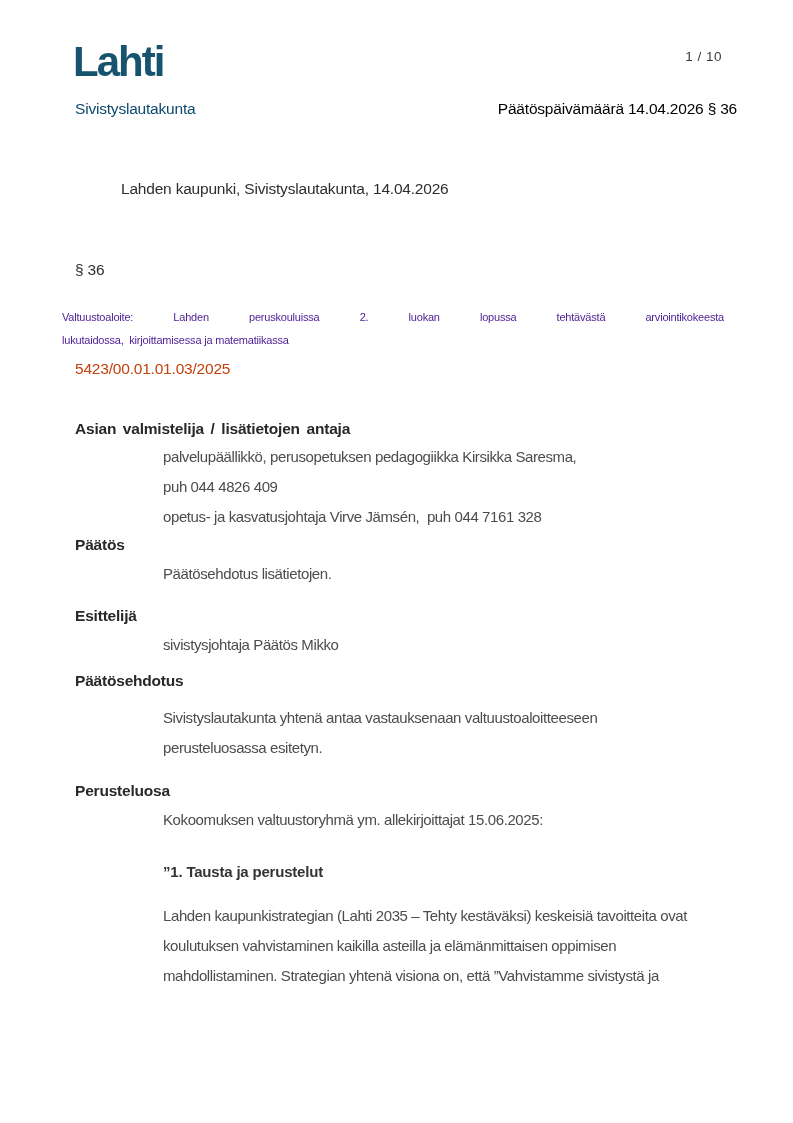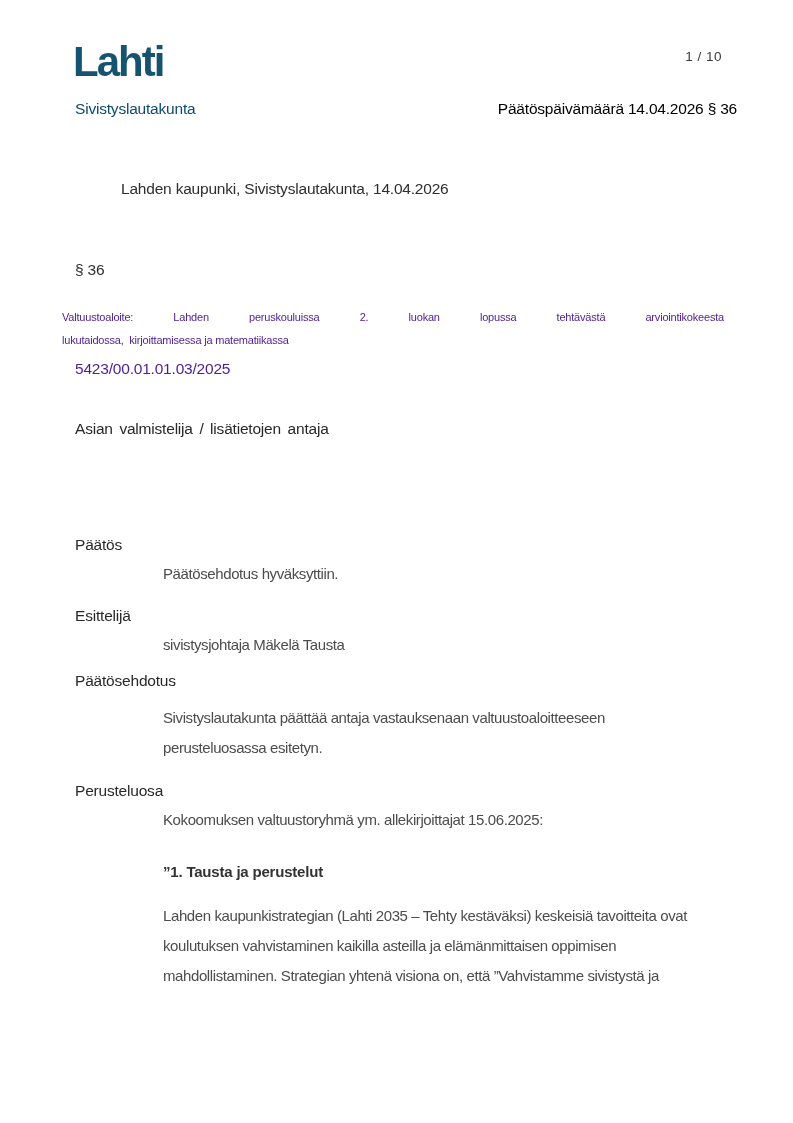--- a/index.html
+++ b/index.html
@@ -70,26 +70,27 @@
   .title-line { white-space: pre; }
   .title-line.justify-last {
     white-space: normal;
     text-align: justify;
     text-align-last: justify;
   }
   .case-number {
     top: 360px;
     left: 75px;
     font-size: 15.5px;
-    color: #4c1d95;
+    color: #c2410c;
   }
   .lbl {
     left: 75px;
     font-size: 15.5px;
     color: #282828;
+    font-weight: bold;
   }
   .lbl.spread { word-spacing: 2.5px; }
   .ind {
     left: 163px;
     width: 600px;
   }
   .body-line {
     font-size: 15px;
     line-height: 30px;
     color: #4c4c4c;
@@ -117,34 +118,39 @@
   <div class="abs section-mark">§ 36</div>
 
   <div class="abs title-block">
     <div class="title-line justify-last">Valtuustoaloite: Lahden peruskouluissa 2. luokan lopussa tehtävästä arviointikokeesta</div>
     <div class="title-line">lukutaidossa,  kirjoittamisessa ja matematiikassa</div>
   </div>
 
   <div class="abs case-number">5423/00.01.01.03/2025</div>
 
   <div class="abs lbl spread" style="top:420px">Asian valmistelija / lisätietojen antaja</div>
+  <div class="abs ind" style="top:442px">
+    <div class="body-line">palvelupäällikkö, perusopetuksen pedagogiikka Kirsikka Saresma,</div>
+    <div class="body-line">puh 044 4826 409</div>
+    <div class="body-line">opetus- ja kasvatusjohtaja Virve Jämsén,  puh 044 7161 328</div>
+  </div>
 
   <div class="abs lbl" style="top:536px">Päätös</div>
   <div class="abs ind" style="top:559px">
-    <div class="body-line">Päätösehdotus hyväksyttiin.</div>
+    <div class="body-line">Päätösehdotus lisätietojen.</div>
   </div>
 
   <div class="abs lbl" style="top:607px">Esittelijä</div>
   <div class="abs ind" style="top:630px">
-    <div class="body-line">sivistysjohtaja Mäkelä Tausta</div>
+    <div class="body-line">sivistysjohtaja Päätös Mikko</div>
   </div>
 
   <div class="abs lbl" style="top:672px">Päätösehdotus</div>
   <div class="abs ind" style="top:703px">
-    <div class="body-line">Sivistyslautakunta päättää antaja vastauksenaan valtuustoaloitteeseen</div>
+    <div class="body-line">Sivistyslautakunta yhtenä antaa vastauksenaan valtuustoaloitteeseen</div>
     <div class="body-line">perusteluosassa esitetyn.</div>
   </div>
 
   <div class="abs lbl" style="top:782px">Perusteluosa</div>
   <div class="abs ind" style="top:805px">
     <div class="body-line">Kokoomuksen valtuustoryhmä ym. allekirjoittajat 15.06.2025:</div>
   </div>
   <div class="abs ind" style="top:857px">
     <div class="body-line bold">”1. Tausta ja perustelut</div>
   </div>

